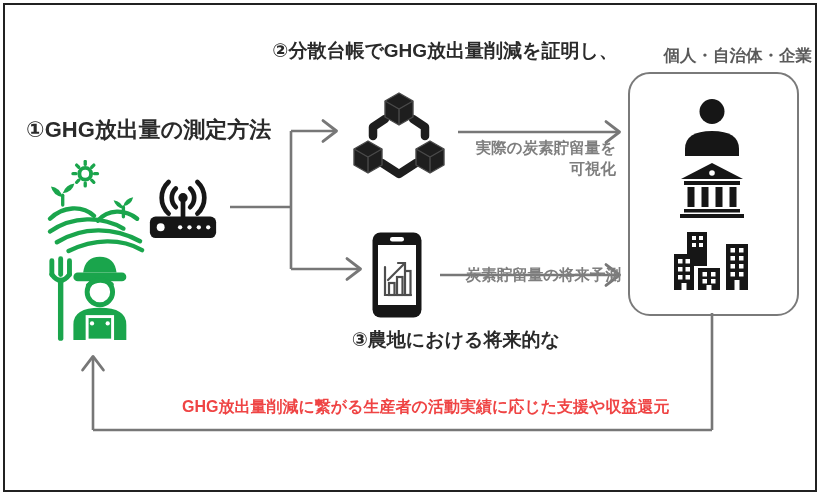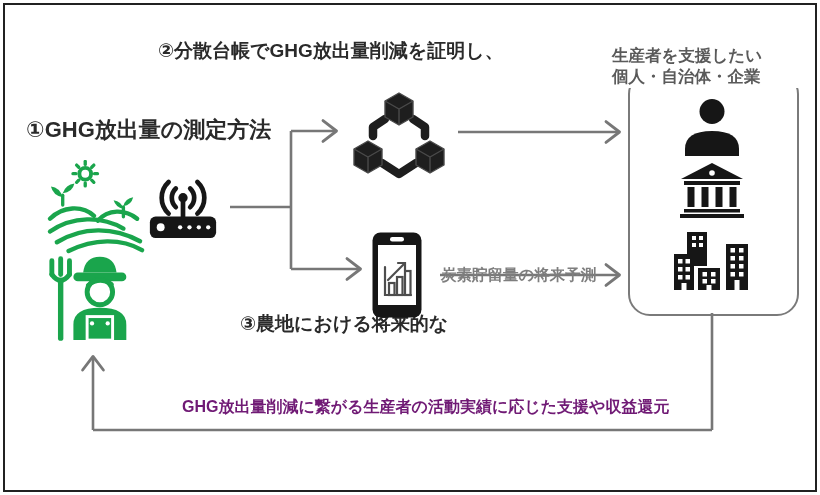--- a/index.html
+++ b/index.html
@@ -2,30 +2,30 @@
 <html><head>
 <meta charset="utf-8">
 <style>
   html,body{margin:0;padding:0;background:#fff;}
   .canvas{
     position:relative;width:820px;height:495px;background:#ffffff;overflow:hidden;
     font-family:"Liberation Sans","DejaVu Sans",sans-serif;
   }
   .frame{position:absolute;left:3px;top:3px;right:3px;bottom:3px;border:2px solid #212121;z-index:0;}
   .txt{position:absolute;font-weight:bold;white-space:nowrap;z-index:2;}
-  .center{text-align:left;}
+  .center{text-align:right;}
   .black-txt{color:#2a2a2a;font-size:19px;line-height:24px;}
   .step1{left:26px;top:118px;font-size:22px;}
   .step2{left:158px;top:39px;width:460px;}
-  .step3{left:240px;top:312px;width:320px;line-height:23px;}
+  .step3{left:240px;top:328px;width:320px;line-height:23px;}
   .box-title{left:612px;top:44px;width:200px;color:#5a5a5a;font-size:16.5px;line-height:21px;background:#fff;z-index:3;padding:1px 0;}
   .flow-label{color:#7e7e7e;font-size:15.5px;line-height:21px;}
   .label-actual{left:436px;top:137px;width:180px;}
   .label-forecast{left:441px;top:264px;width:180px;}
-  .feedback{left:182px;top:396px;width:474px;color:#701a75;font-size:16px;line-height:21px;background:#fff;z-index:2;}
+  .feedback{left:182px;top:396px;width:474px;color:#ef4444;font-size:16px;line-height:21px;background:#fff;z-index:2;}
   .supporters-box{
     position:absolute;left:628px;top:72px;width:167px;height:240px;
     border:2.5px solid #7a7a7a;border-radius:22px;z-index:1;background:transparent;
   }
   svg.connectors{position:absolute;left:0;top:0;z-index:1;}
   .icon{position:absolute;z-index:2;}
 </style>
 </head>
 <body>
 
@@ -55,24 +55,27 @@
 
   <div class="txt black-txt step2 center">
     <div>②分散台帳でGHG放出量削減を証明し、</div>
   </div>
 
   <div class="txt black-txt step3 center">
     <div>③農地における将来的な</div>
   </div>
 
   <div class="txt box-title center">
-    <div>生産者を支援したい</div>
     <div>個人・自治体・企業</div>
   </div>
 
+  <div class="txt flow-label label-actual center">
+    <div>実際の炭素貯留量を</div>
+    <div>可視化</div>
+  </div>
 
   <div class="txt flow-label label-forecast center">炭素貯留量の将来予測</div>
 
   <div class="txt feedback center">
     <div>GHG放出量削減に繋がる生産者の活動実績に応じた支援や収益還元</div>
   </div>
 
   <div class="supporters-box"></div>
 
   <svg class="icon" style="left:46px;top:160px;" width="100" height="94" viewBox="0 0 100 96">

